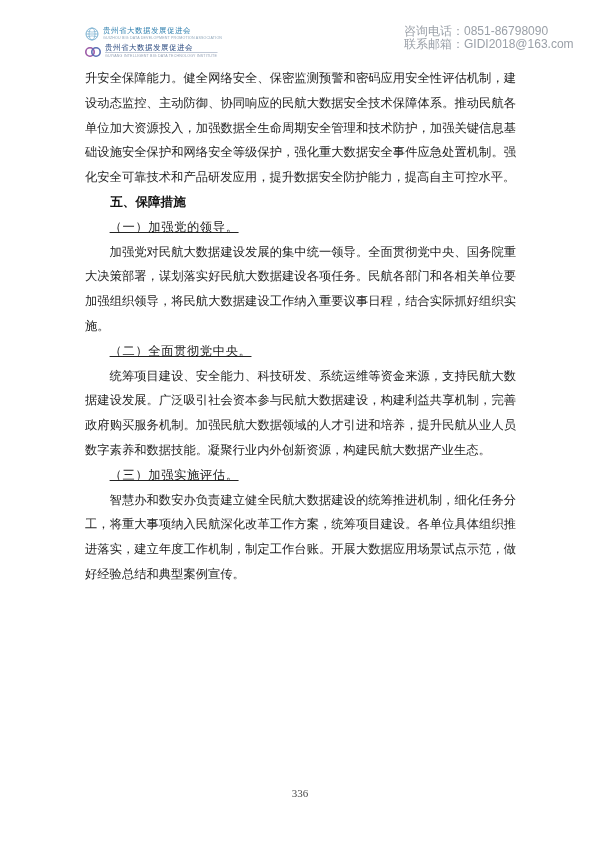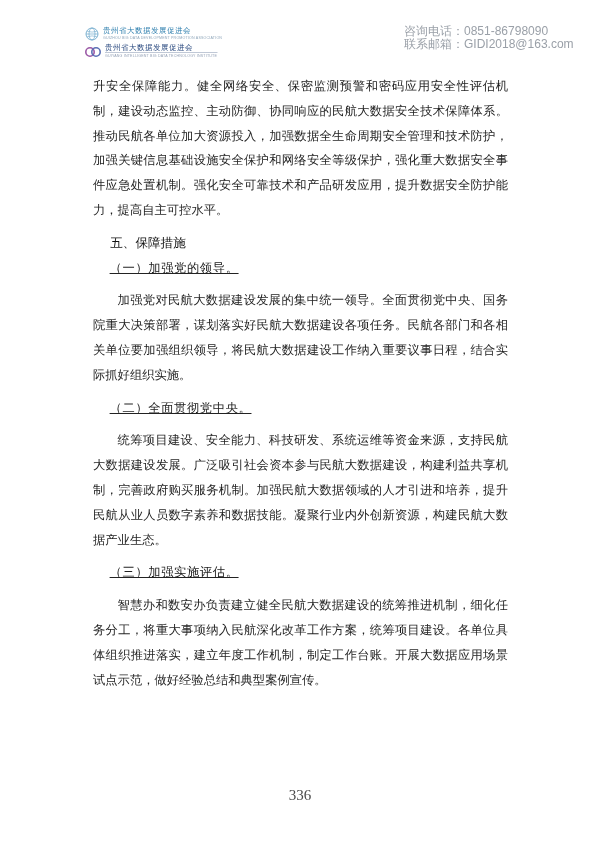--- a/index.html
+++ b/index.html
@@ -64,45 +64,45 @@
   .doc {
     position: absolute;
     left: 85px;
     top: 66px;
     width: 431px;
     font-size: 12.3px;
     line-height: 24.8px;
     color: #1f1f1f;
     text-align: justify;
   }
-  .doc p { margin: 8px; text-indent: 2em; }
+  .doc p { margin: 0; text-indent: 2em; }
   .doc p.continued { text-indent: 0; }
   .section-heading {
     font-size: 12.6px;
-    font-weight: 400;
+    font-weight: 700;
     line-height: 24.8px;
     text-indent: 2em;
     color: #111111;
   }
   .sub-heading {
     font-weight: 400;
     line-height: 24.8px;
     text-indent: 2em;
     color: #222222;
     letter-spacing: 0.6px;
     text-decoration: underline;
   }
 
   
   .page-number {
     position: absolute;
     left: 0; right: 0;
     top: 787px;
     text-align: center;
-    font-size: 15px;
+    font-size: 11px;
     color: #4a4a4a;
     font-family: "Liberation Serif", serif;
   }
 </style>
 </head>
 <body>
 
 <div class="header-logos">
 
   <div class="logo-row">

